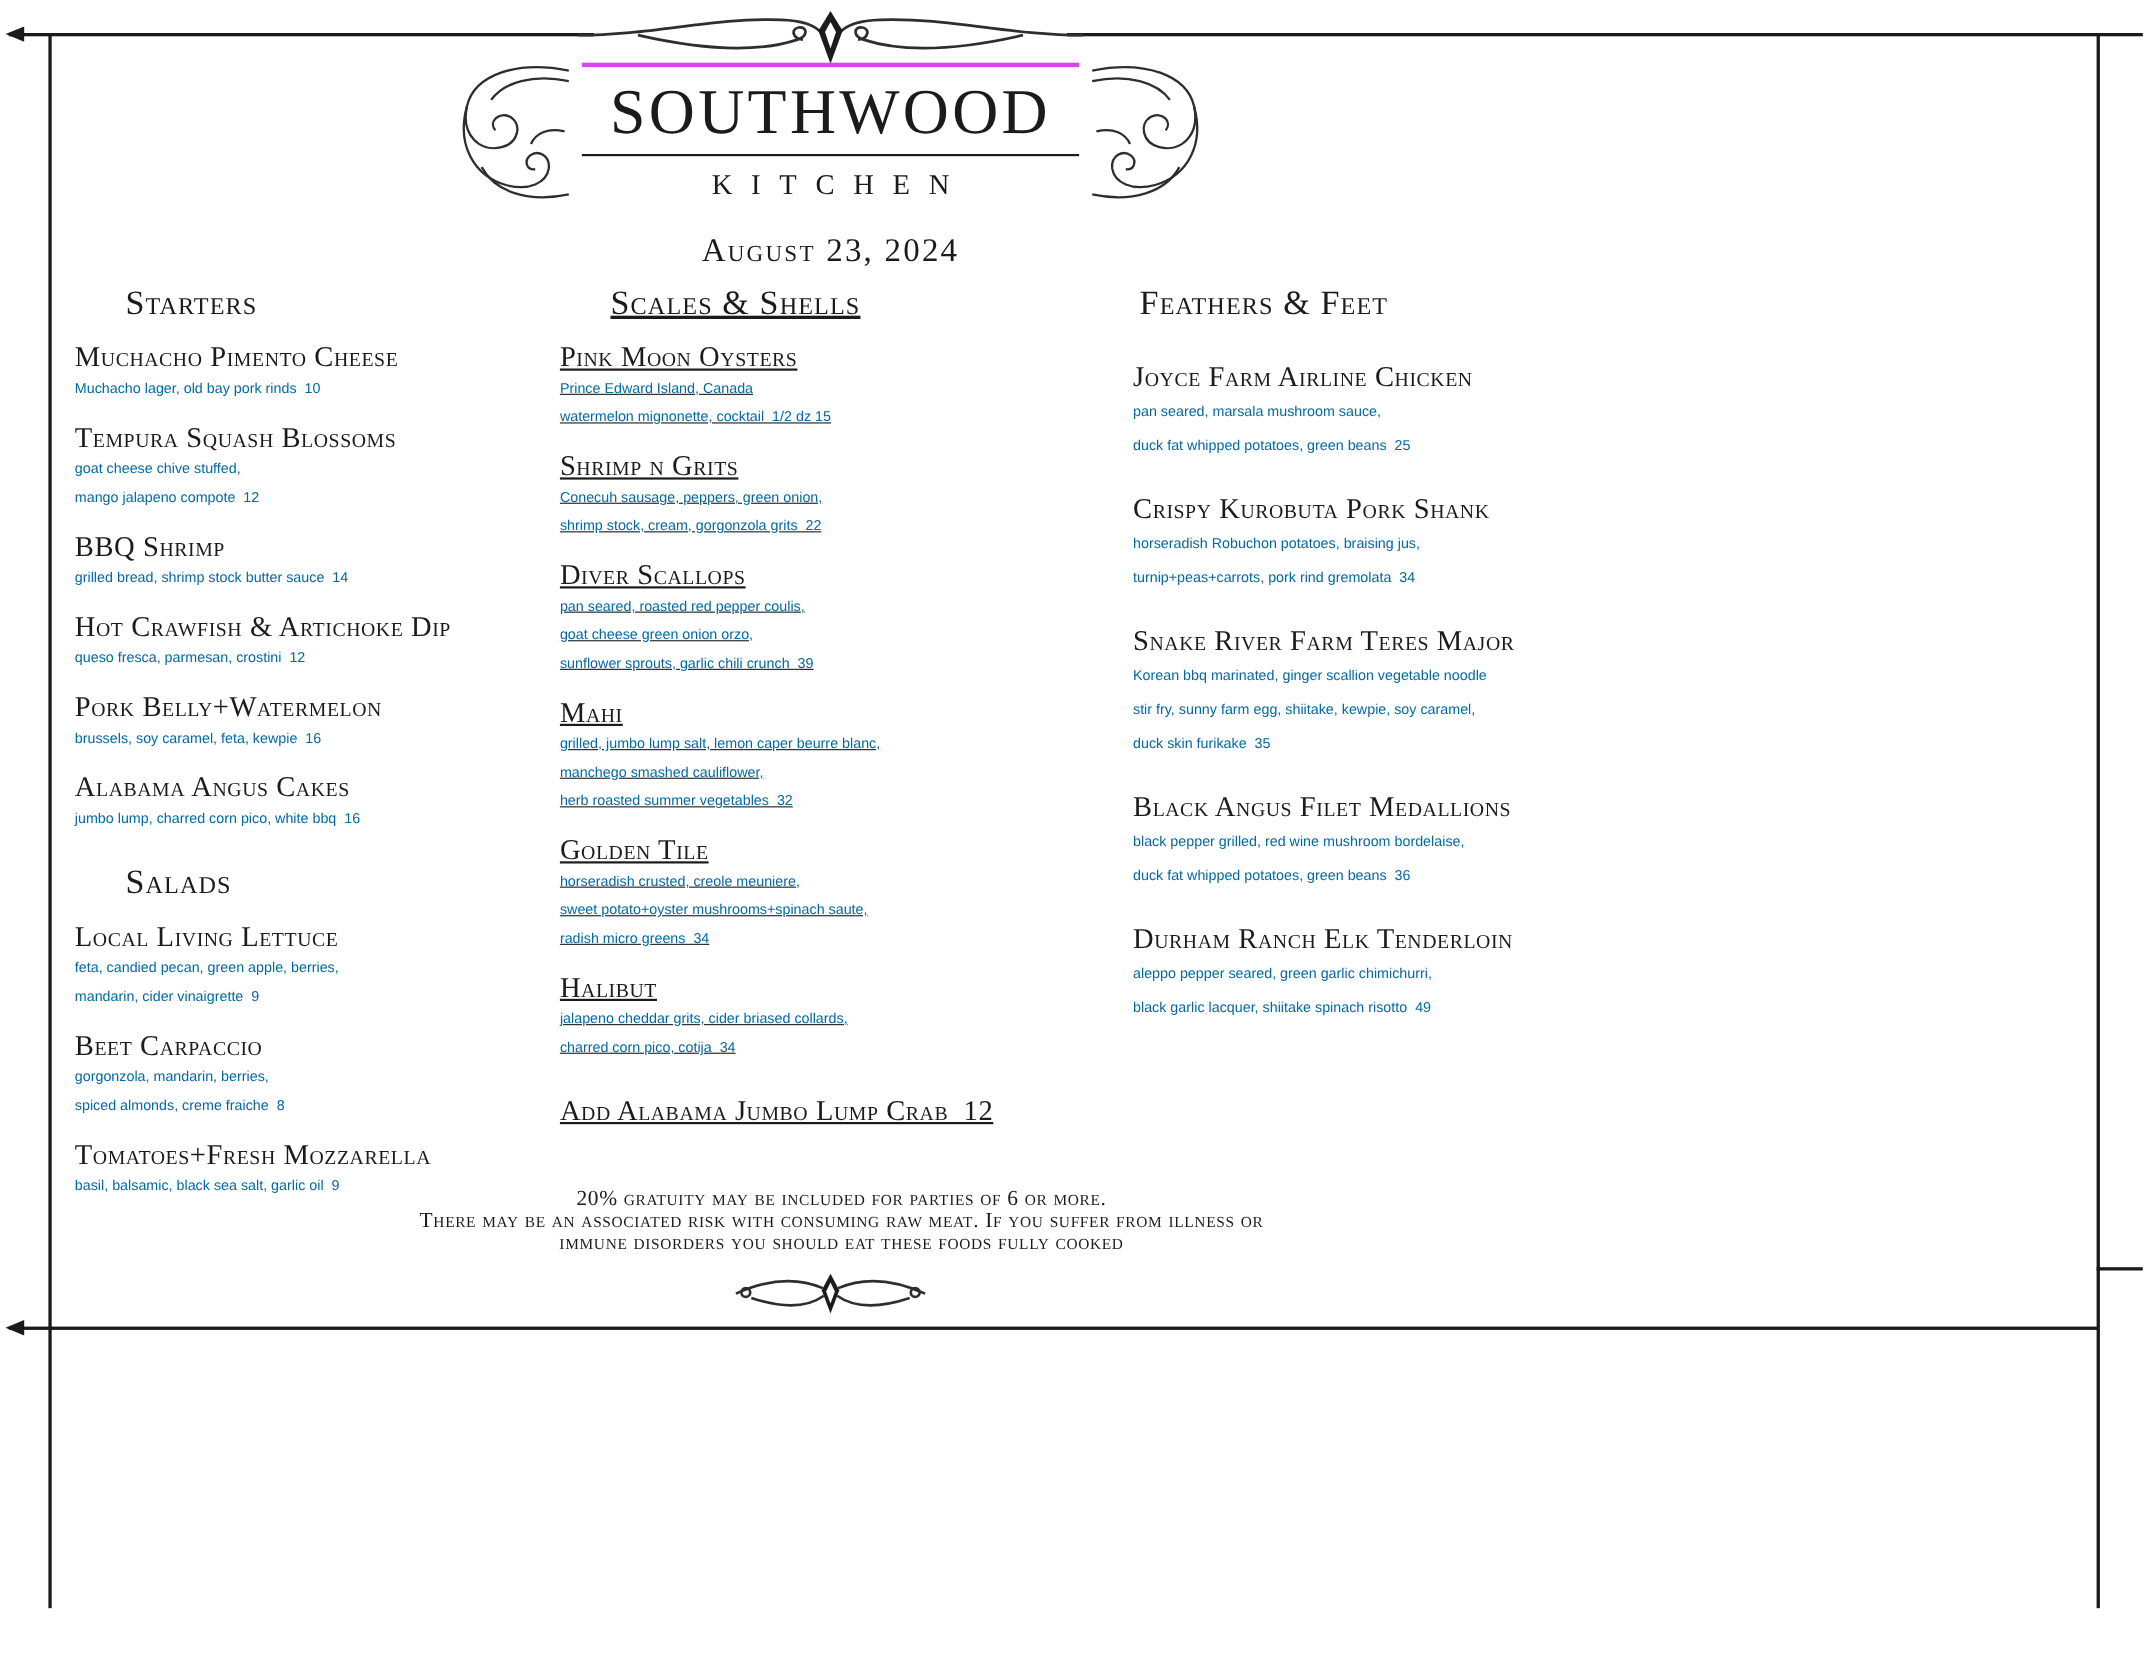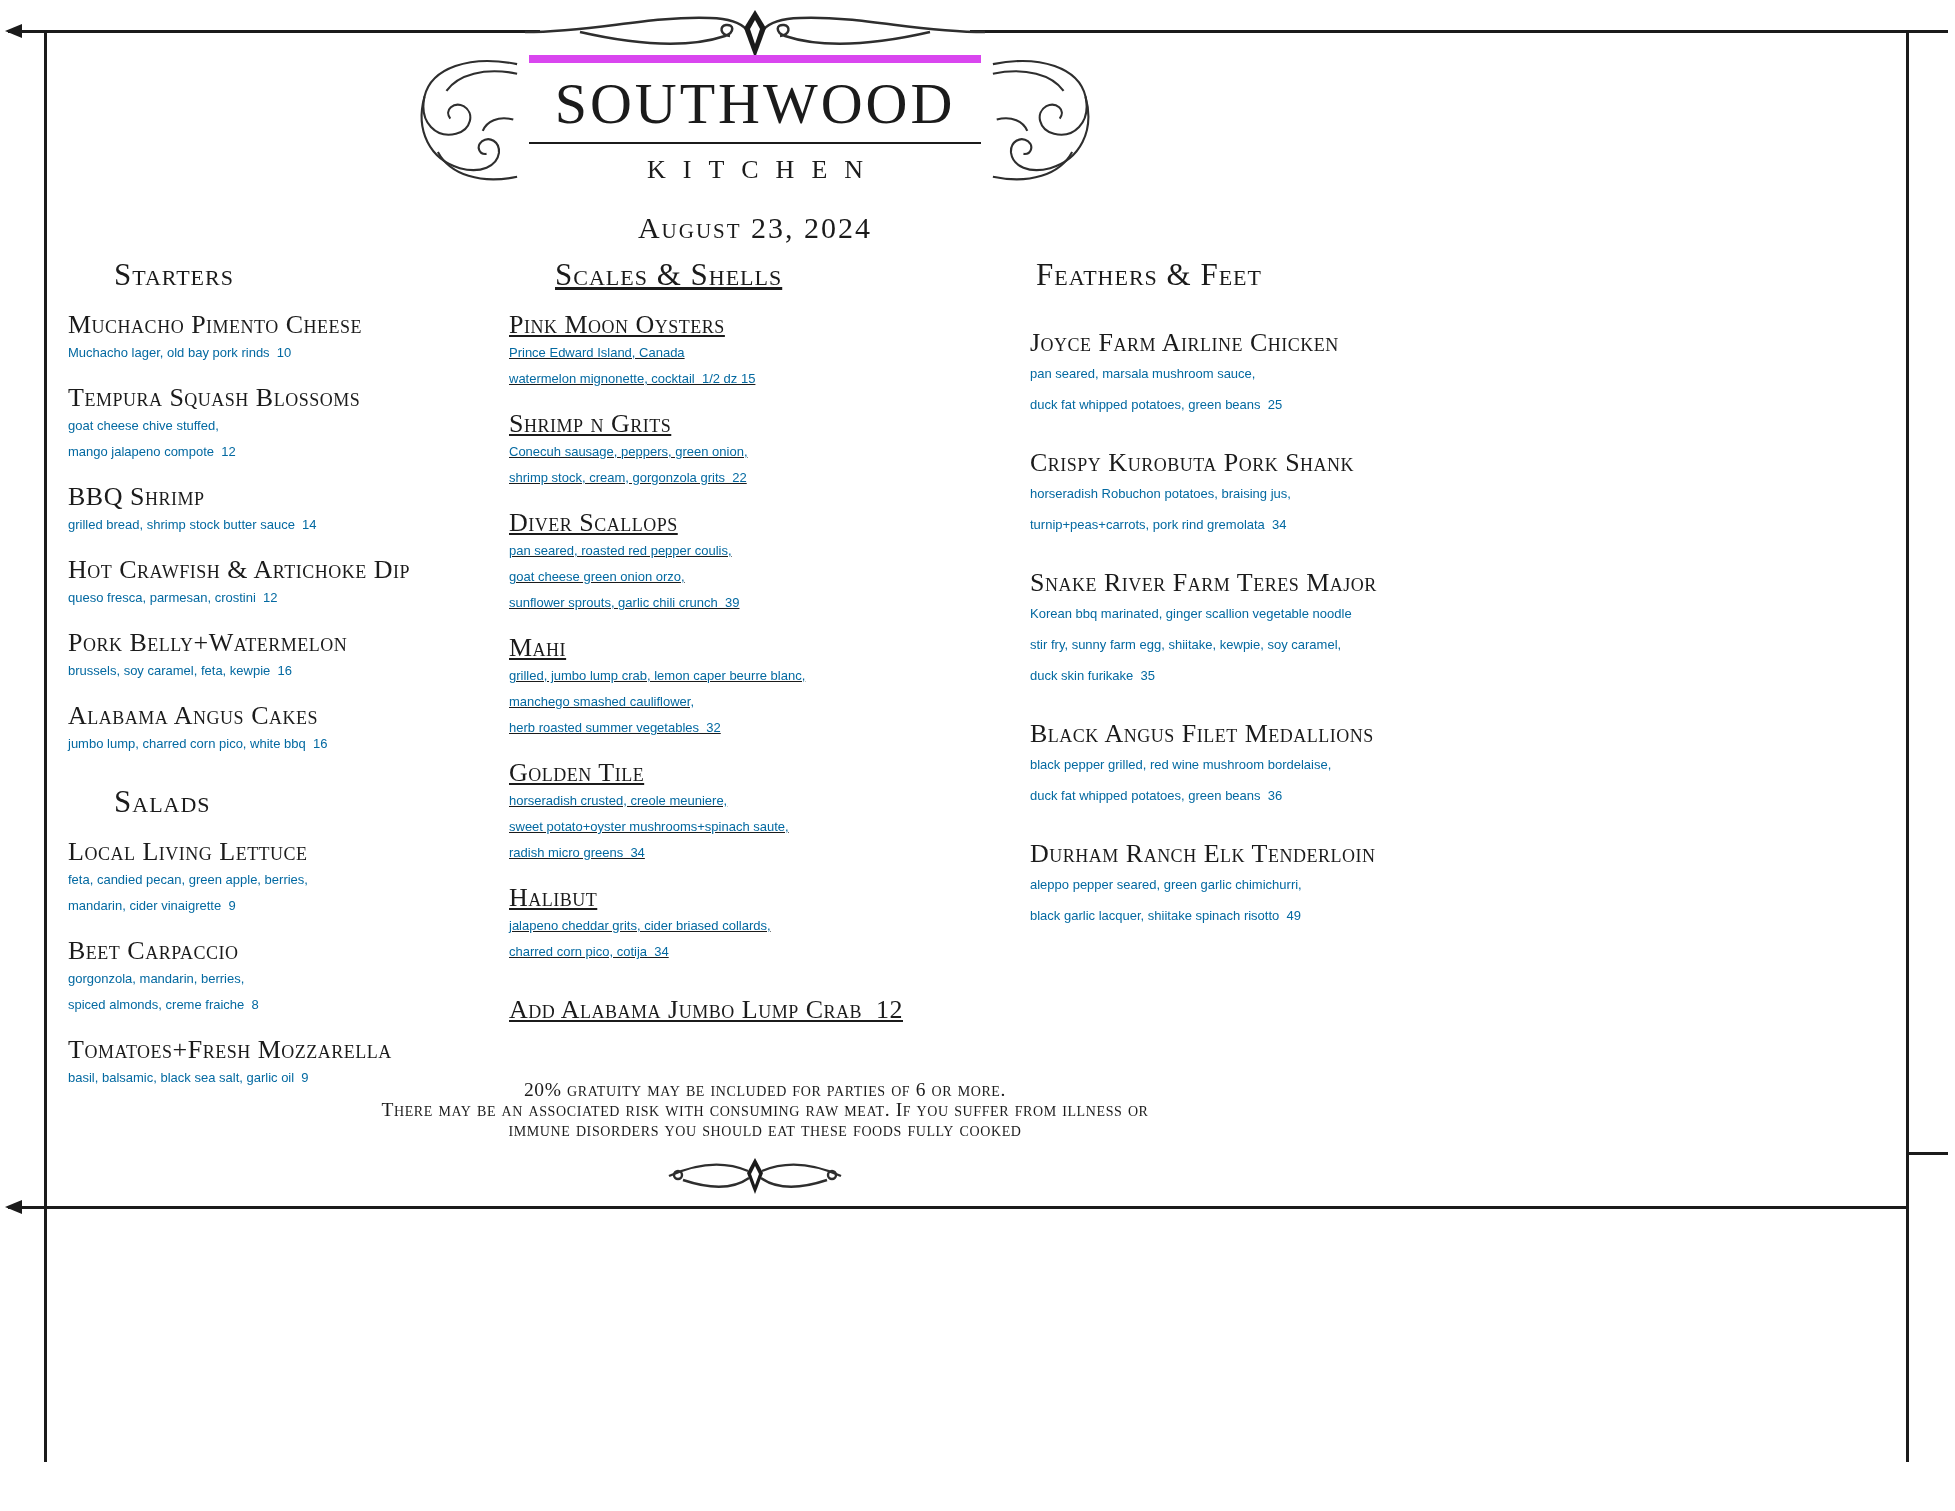--- a/index.html
+++ b/index.html
@@ -39,21 +39,21 @@
     display:flex; flex-direction:column; align-items:center;
   }
   .logo-row { display:flex; align-items:center; gap:10px; }
   .logo-scroll { width:105px; height:135px; }
   .logo-scroll.flip { transform: scaleX(-1); }
   .logo-text { display:flex; flex-direction:column; align-items:center; }
   .logo-name {
     font-family:"Liberation Serif","DejaVu Serif",serif;
     font-size:58px; line-height:1; letter-spacing:3px;
     padding:12px 26px 9px;
-    border-top:8px solid #d946ef; border-bottom:2px solid #1b1b1b;
+    border-top:4px solid #d946ef; border-bottom:2px solid #1b1b1b;
   }
   .logo-sub {
     margin-top:11px;
     font-family:"Liberation Serif","DejaVu Serif",serif;
     font-size:26px; letter-spacing:17px; padding-left:17px;
   }
   .menu-date {
     margin-top:24px;
     font-family:"Liberation Serif","DejaVu Serif",serif;
     font-variant:small-caps; font-size:30px; letter-spacing:2px;
@@ -213,21 +213,21 @@
           <div class="item-desc">shrimp stock, cream, gorgonzola grits  22</div>
         </div>
         <div class="menu-item">
           <div class="item-name">Diver Scallops</div>
           <div class="item-desc">pan seared, roasted red pepper coulis,</div>
           <div class="item-desc">goat cheese green onion orzo,</div>
           <div class="item-desc">sunflower sprouts, garlic chili crunch  39</div>
         </div>
         <div class="menu-item">
           <div class="item-name">Mahi</div>
-          <div class="item-desc">grilled, jumbo lump crab, lemon caper beurre blanc,</div>
+          <div class="item-desc">grilled, jumbo lump salt, lemon caper beurre blanc,</div>
           <div class="item-desc">manchego smashed cauliflower,</div>
           <div class="item-desc">herb roasted summer vegetables  32</div>
         </div>
         <div class="menu-item">
           <div class="item-name">Golden Tile</div>
           <div class="item-desc">horseradish crusted, creole meuniere,</div>
           <div class="item-desc">sweet potato+oyster mushrooms+spinach saute,</div>
           <div class="item-desc">radish micro greens  34</div>
         </div>
         <div class="menu-item">

